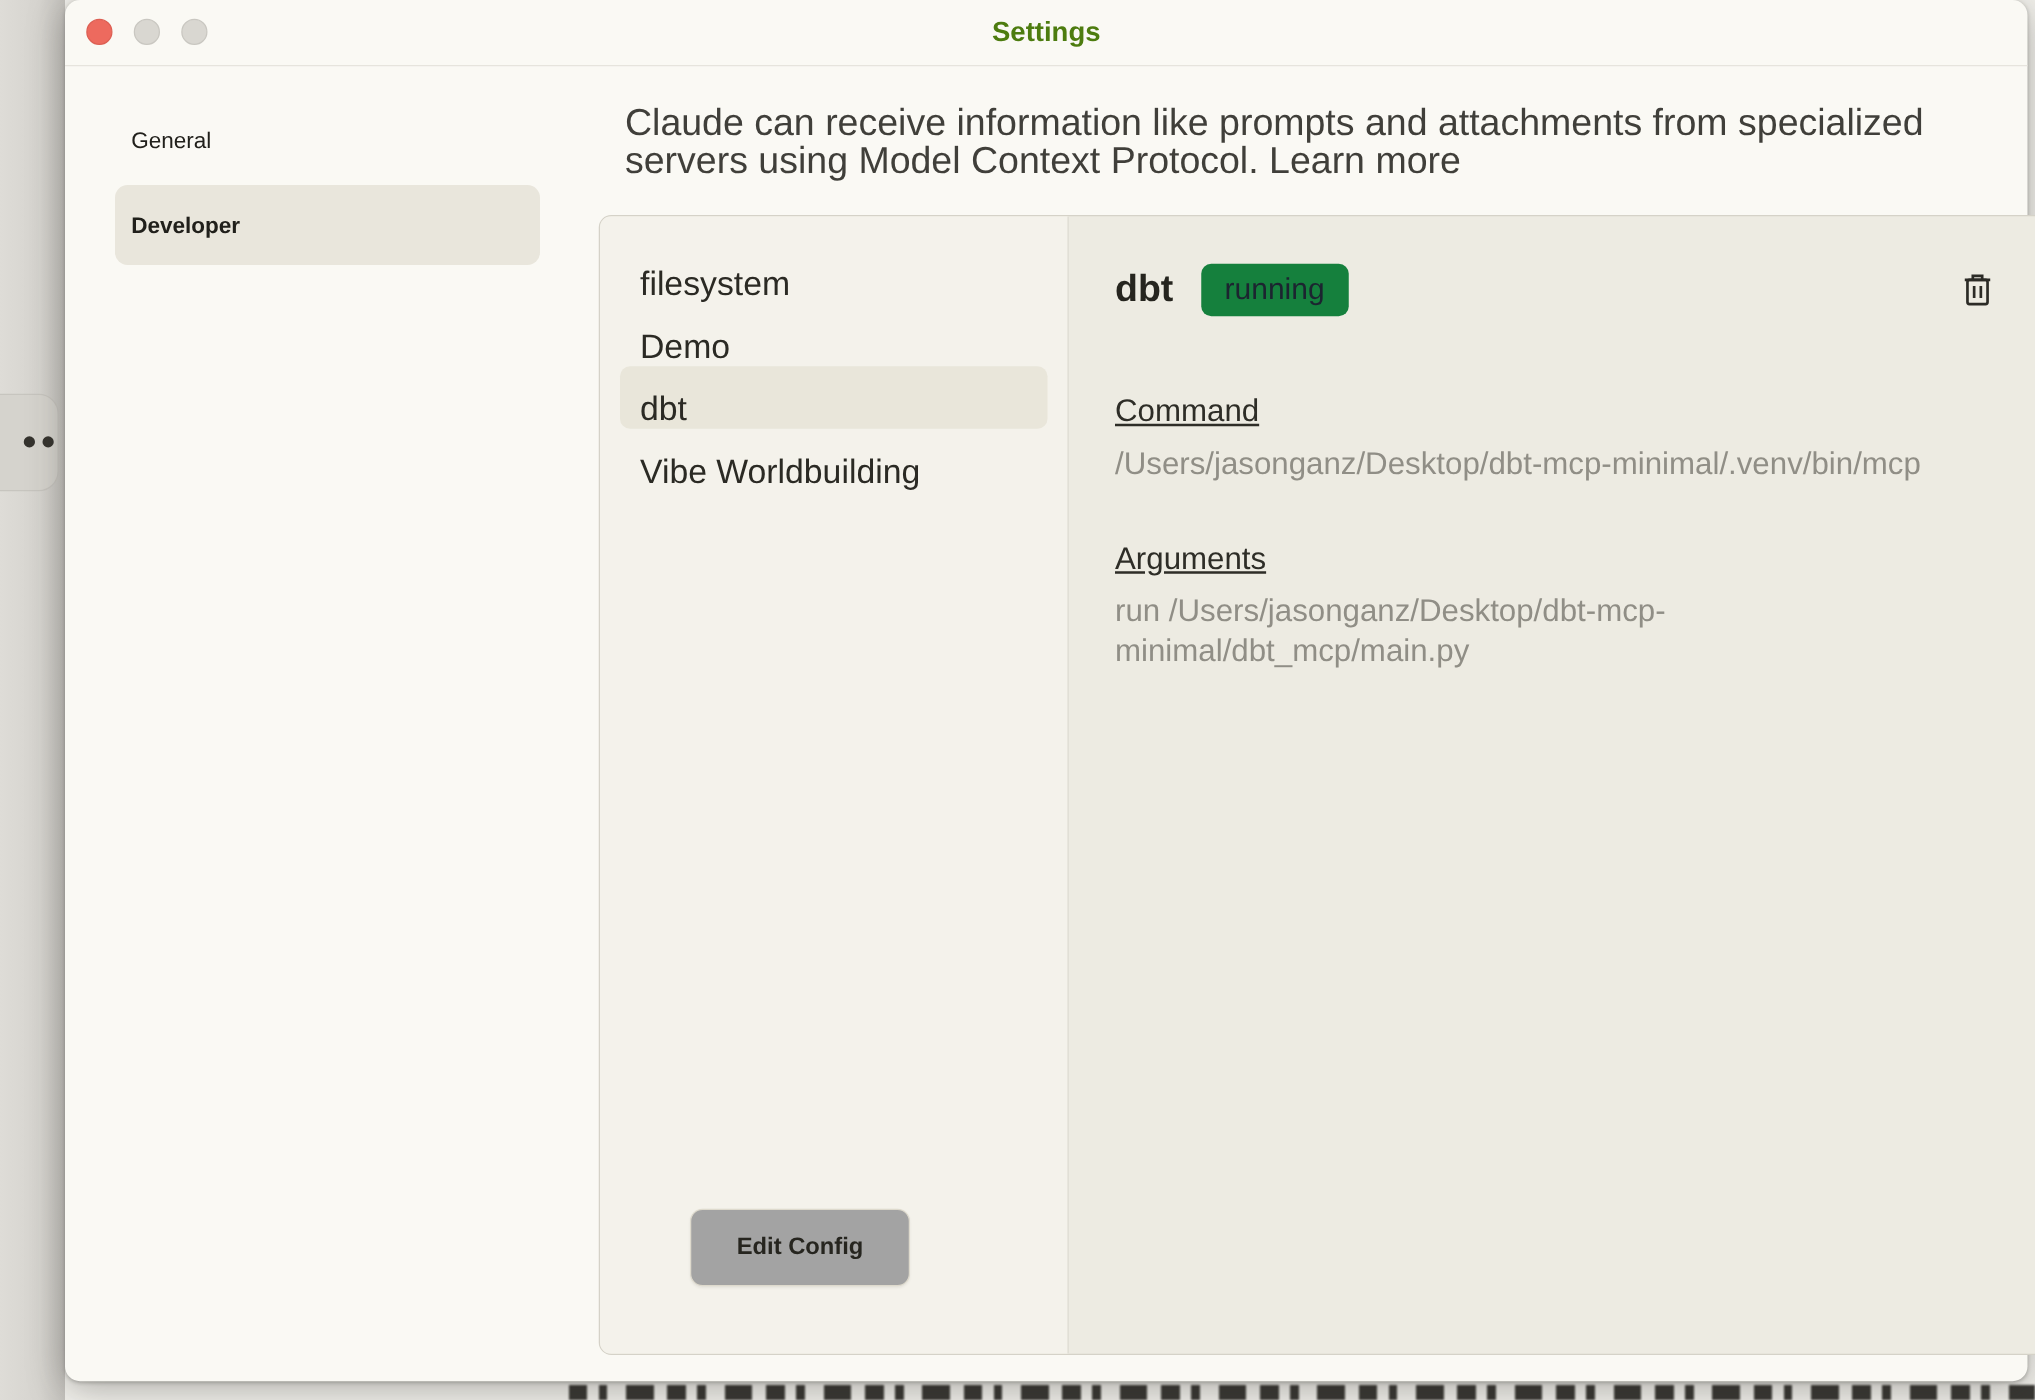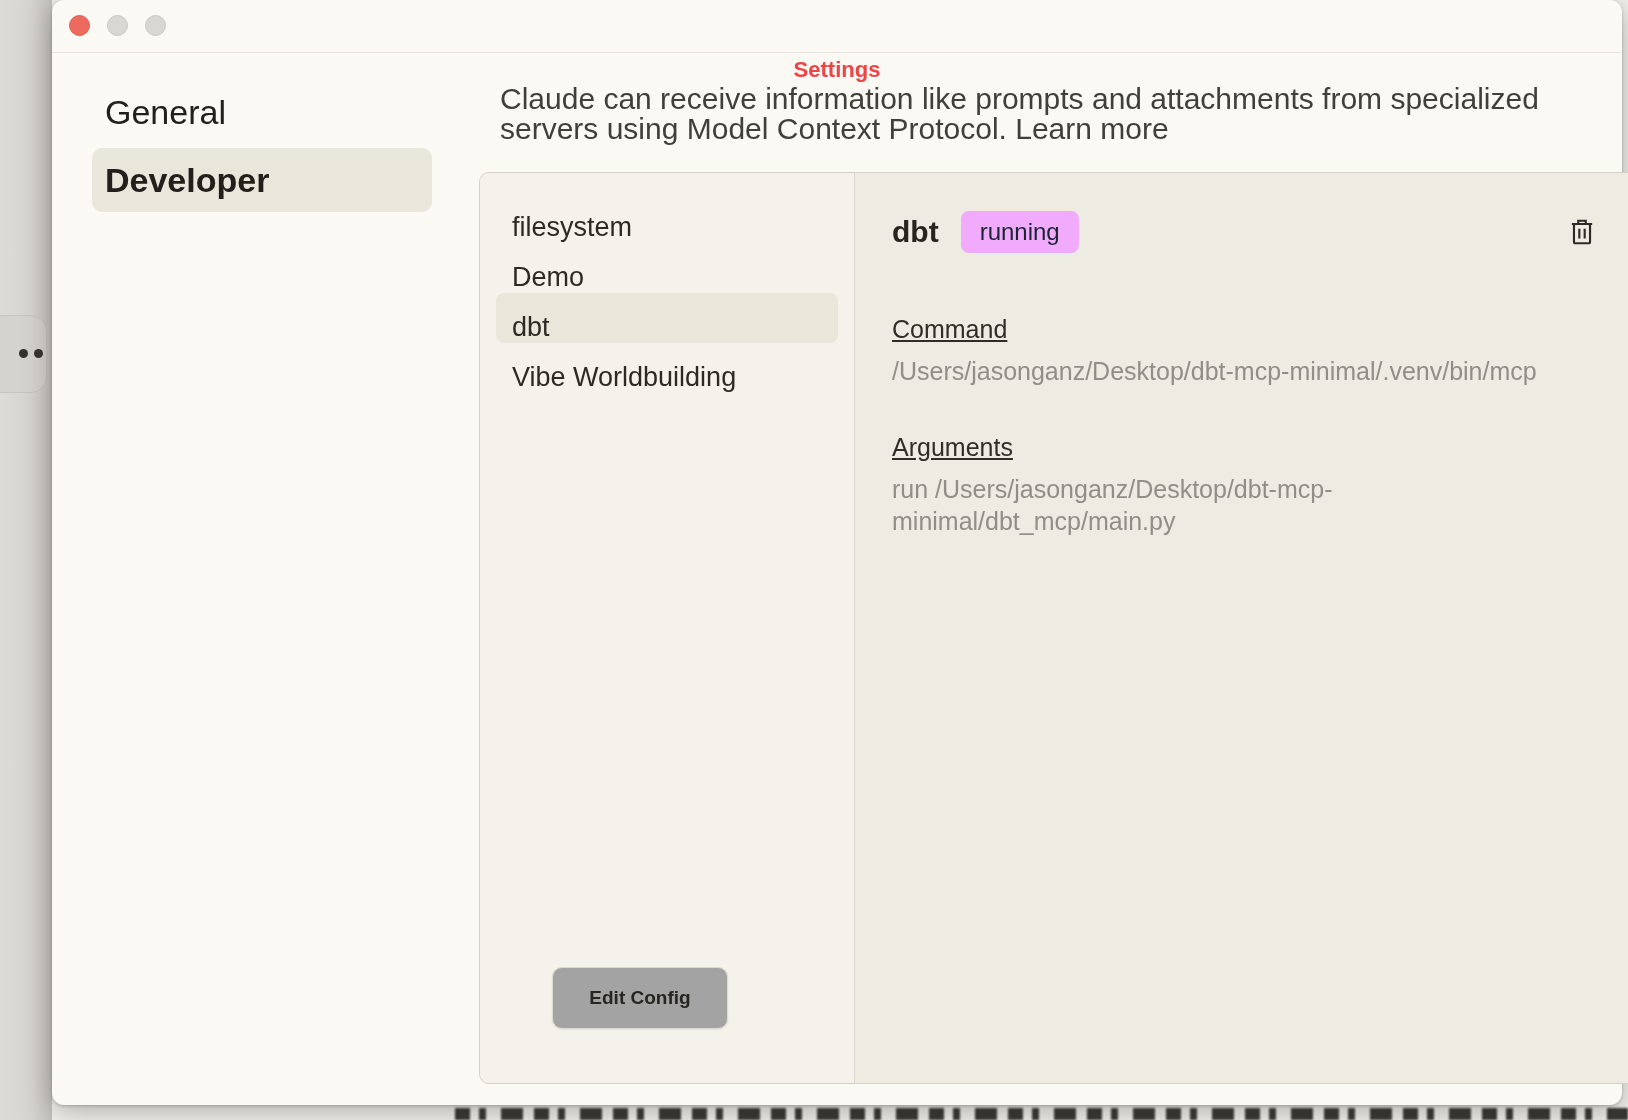--- a/index.html
+++ b/index.html
@@ -20,29 +20,29 @@
     background:repeating-linear-gradient(90deg,#24231f 0 15px,transparent 15px 24px,#24231f 24px 31px,transparent 31px 46px,#24231f 46px 68px,transparent 68px 79px);
     filter:blur(1px);opacity:.9;}
 
   
   .window{position:absolute;left:52px;top:0;width:1570px;height:1105px;
     background:#faf9f4;border-radius:12px;
     box-shadow:0 6px 30px rgba(40,38,34,.35),0 1px 3px rgba(40,38,34,.25);}
 
   .titlebar{position:relative;height:52px;border-bottom:1px solid #e6e4dd;}
   .titlebar .title{position:absolute;left:0;right:0;top:0;height:52px;line-height:52px;
-    text-align:center;font-size:22px;font-weight:700;color:#ef4444;margin-top:44px;}
+    text-align:center;font-size:22px;font-weight:700;color:#4d7c0f;}
   .lights{position:absolute;left:17px;top:15px;display:flex;gap:17px;}
   .light{width:21px;height:21px;border-radius:50%;}
   .light.red{background:#ed6a5e;border:1px solid #dd5f53;box-sizing:border-box;}
   .light.gray{background:#d9d7d1;border:1px solid #c9c7c1;box-sizing:border-box;}
 
   
   .nav{position:absolute;left:40px;top:84px;width:340px;}
-  .nav-item{height:56px;display:flex;align-items:center;padding-left:13px;font-size:34px;color:#21201b;}
+  .nav-item{height:56px;display:flex;align-items:center;padding-left:13px;font-size:18px;color:#21201b;}
   .nav-item.selected{background:#e9e6dc;border-radius:10px;font-weight:700;height:64px;margin-top:8px;}
 
   
   .intro{position:absolute;left:448px;top:84px;width:1115px;font-size:30px;line-height:30px;color:#403f3a;}
   .intro a{color:#403f3a;text-decoration:none;cursor:pointer;}
 
   
   .panel{position:absolute;left:427px;top:172px;width:1167px;height:912px;
     border:1px solid #d5d2c8;border-radius:10px;box-sizing:border-box;overflow:hidden;background:#edebe2;}
   .panel-left{position:absolute;left:0;top:0;bottom:0;width:375px;background:#f4f2eb;border-right:1px solid #dcd9cf;box-sizing:border-box;}
@@ -52,21 +52,21 @@
   .server-item.selected{background:#e9e6da;}
   .edit-config{position:absolute;left:72px;bottom:54px;width:176px;height:62px;
     background:#a3a3a3;border:1px solid #dedacd;border-radius:10px;
     font-family:inherit;font-size:19px;font-weight:700;color:#26251f;
     box-shadow:0 1px 2px rgba(60,58,50,.08);cursor:pointer;}
 
   
   .panel-right{position:absolute;left:376px;top:0;right:0;bottom:0;padding:38px 32px 0 36px;box-sizing:border-box;}
   .details-header{display:flex;align-items:center;}
   .details-name{font-size:30px;font-weight:700;color:#26251f;}
-  .status-badge{margin-left:22px;background:#f0abfc;color:#1c2430;font-size:24px;
+  .status-badge{margin-left:22px;background:#15803d;color:#1c2430;font-size:24px;
     padding:7px 19px;border-radius:8px;}
   .trash-btn{margin-left:auto;margin-right:18px;background:none;border:none;padding:0;cursor:pointer;line-height:0;}
 
   .field-label{font-size:25px;color:#2e2d27;line-height:32px;text-decoration:underline;}
   .field-value{font-size:25px;color:#908e86;line-height:32px;margin-top:10px;}
   .cmd-label{margin-top:60px;}
   .args-label{margin-top:44px;}
   .args-value{max-width:490px;overflow-wrap:break-word;}
 </style>
 </head>

